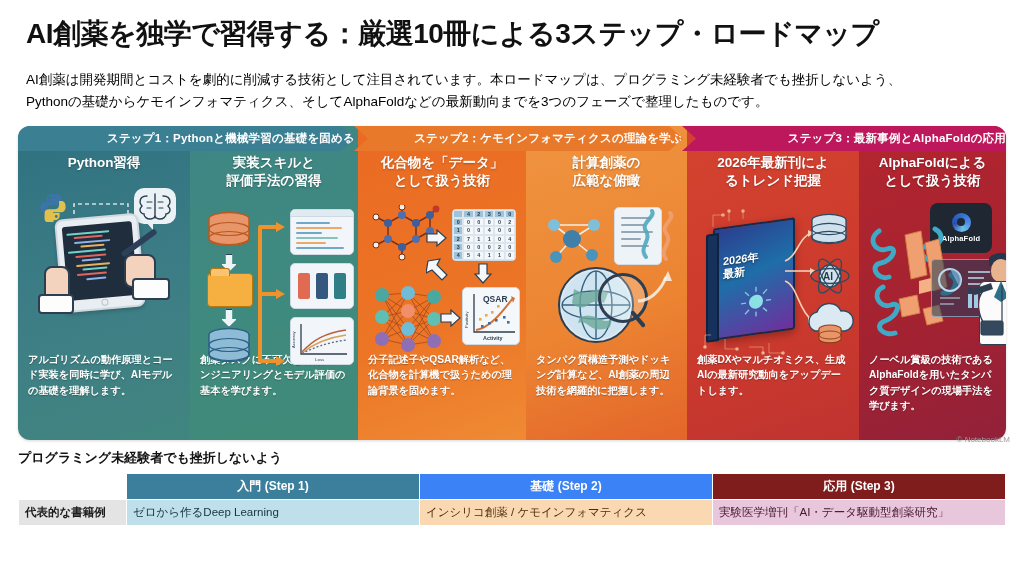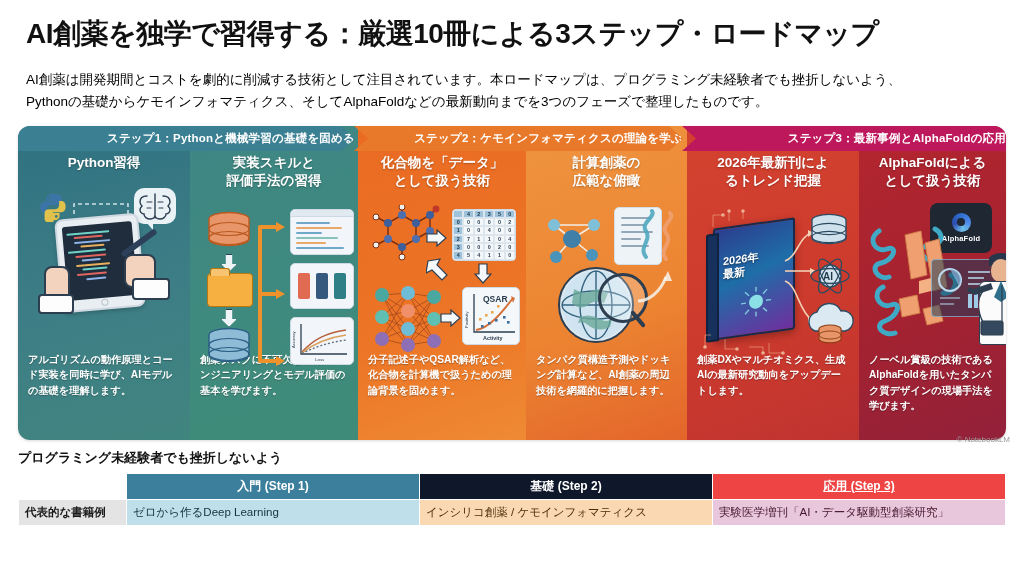--- a/index.html
+++ b/index.html
@@ -145,22 +145,22 @@
   .table-caption{font-size:13px;font-weight:700;color:#111;margin-bottom:6px;}
   table.books{width:100%;border-collapse:collapse;table-layout:fixed;}
   table.books col.c0{width:108px;}
   table.books th,table.books td{
     height:25px;padding:0 6px;font-size:11.5px;
     border:1px solid #ffffff;vertical-align:middle;
   }
   table.books thead th{color:#ffffff;font-weight:700;font-size:12px;}
   th.blank{background:#ffffff;border:none;}
   th.h1{background:#3b7f9c;}
-  th.h2{background:#0f172a;}
-  th.h3{background:#ef4444;text-decoration:underline;}
+  th.h2{background:#3b82f6;}
+  th.h3{background:#7f1d1d;}
   td.rowhead{background:#e4e4e4;color:#1b1b1b;font-weight:700;font-size:11.5px;}
   td.c1{background:#cfe7ef;color:#16333f;}
   td.c2{background:#fbe3c7;color:#4a2d0b;}
   td.c3{background:#eed3e4;color:#45172e;}
   tr.r2 td.c1{background:#bfe0ea;}
   tr.r2 td.c2{background:#fad8b2;}
   tr.r2 td.c3{background:#e8c6dc;}
 
   .credit{position:absolute;right:14px;bottom:4px;font-size:8px;color:#9a9a9a;}
 </style>

